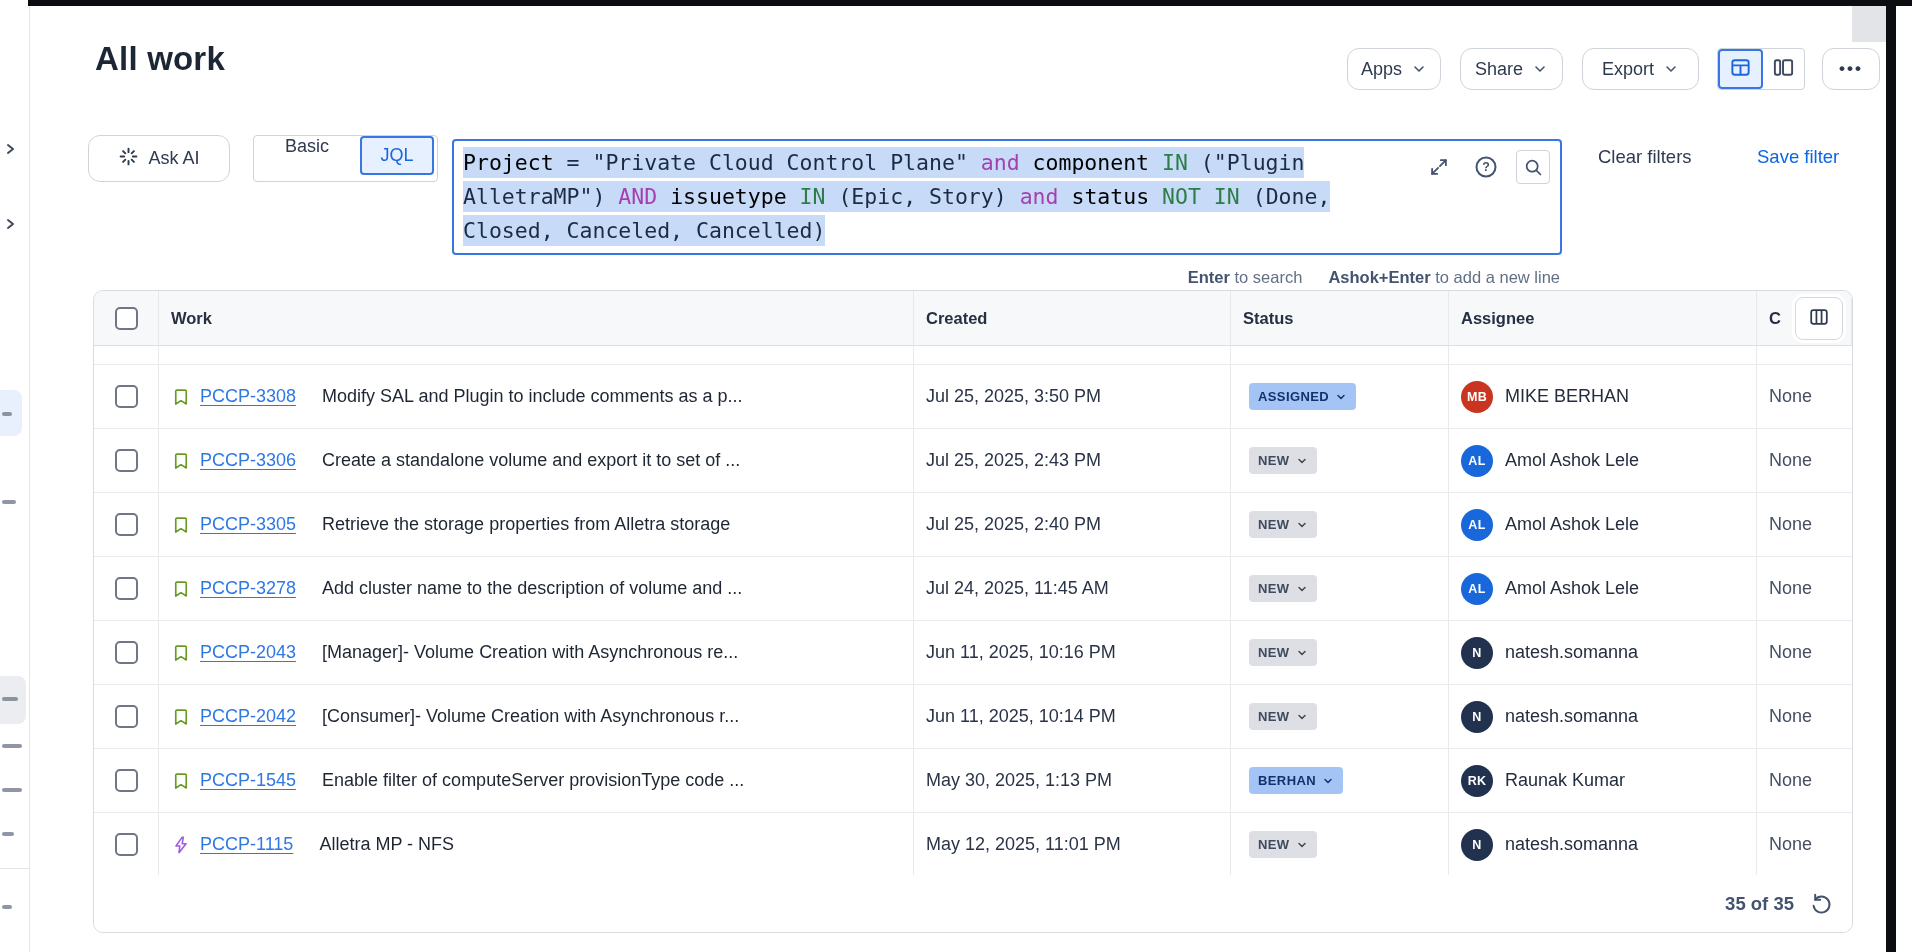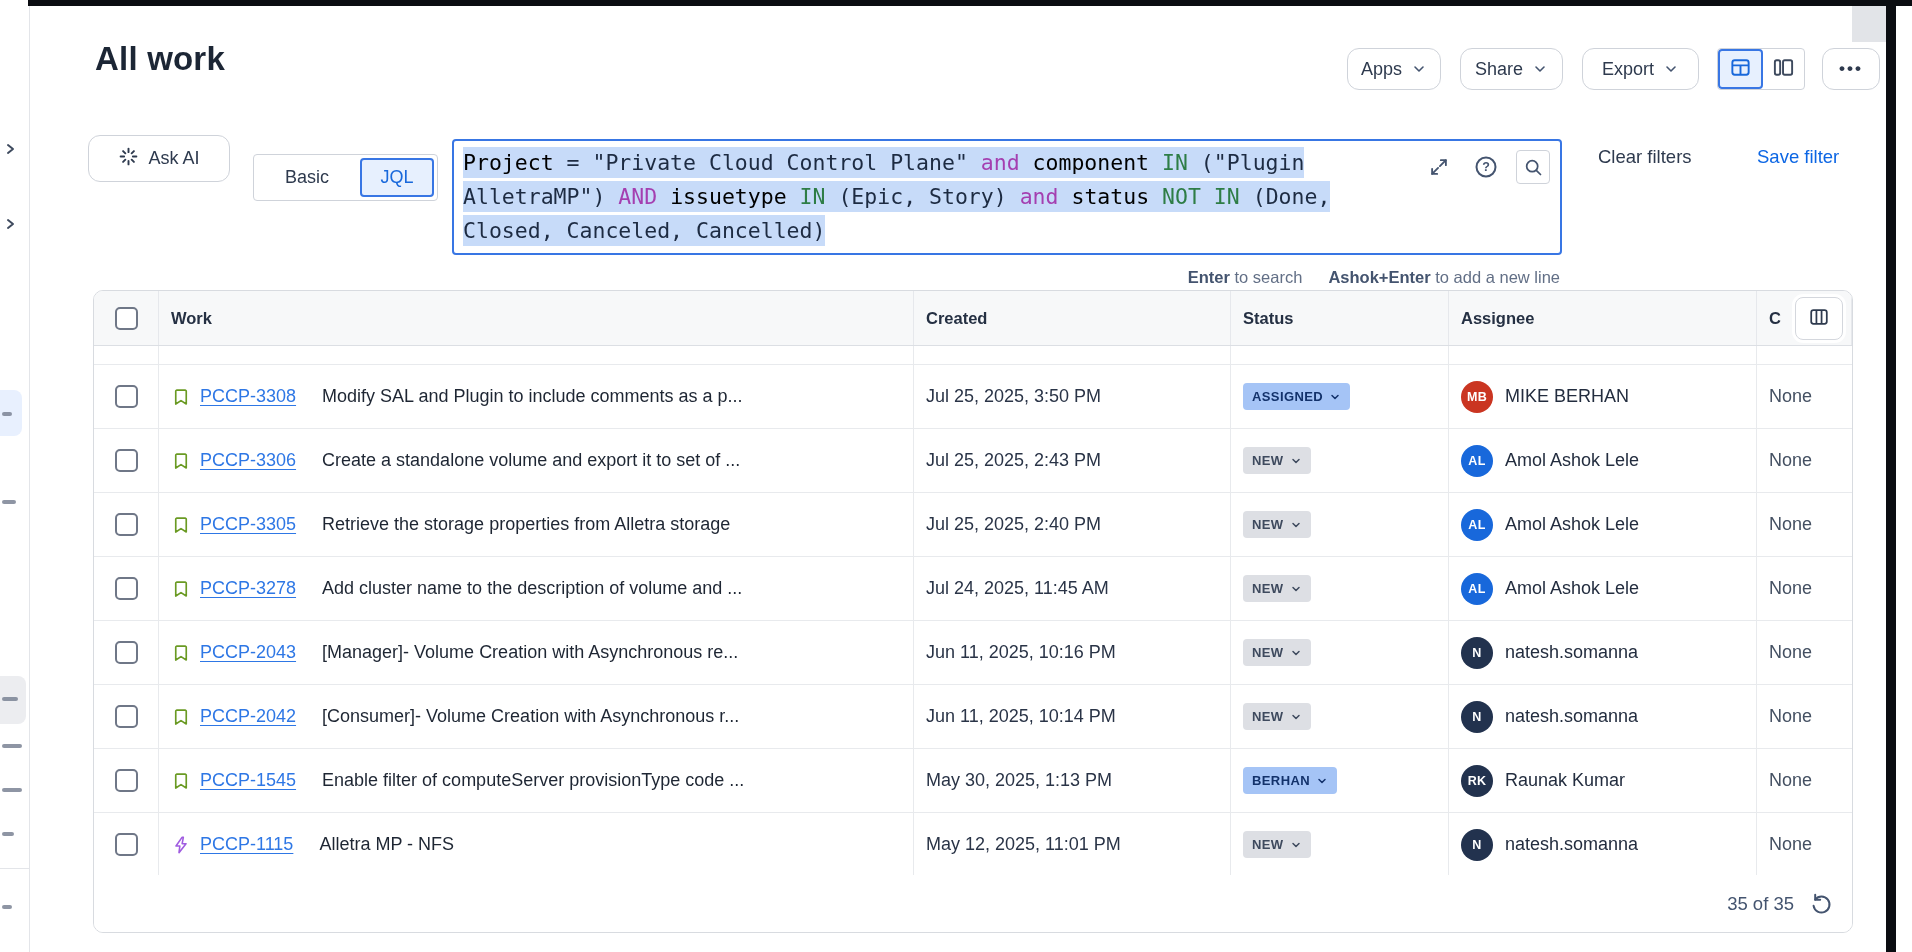--- a/index.html
+++ b/index.html
@@ -34,21 +34,21 @@
   .btn-apps   { left:1347px; top:48px; width:94px; }
   .btn-share  { left:1460px; top:48px; width:103px; }
   .btn-export { left:1582px; top:48px; width:117px; }
   .view-group { position:absolute; left:1717px; top:48px; width:88px; height:42px; border:1px solid #CFD3DA; border-radius:4px; background:#fff; display:flex; overflow:hidden;}
   .view-cell  { flex:1; display:flex; align-items:center; justify-content:center; }
   .view-cell.active { background:#E7F0FE; border:2px solid #3876E4; border-radius:4px; }
   .btn-more   { left:1822px; top:48px; width:58px; }
 
   
   .btn-askai { left:88px; top:135px; width:142px; height:47px; font-size:18px;}
-  .mode-group { position:absolute; left:253px; top:135px; width:185px; height:47px; border:1px solid #CFD3DA; border-radius:4px; background:#fff; display:flex; align-items:center;margin-top:19px;}
+  .mode-group { position:absolute; left:253px; top:135px; width:185px; height:47px; border:1px solid #CFD3DA; border-radius:4px; background:#fff; display:flex; align-items:flex-start;}
   .mode-basic { flex:1; text-align:center; font-size:18px; color:#2E3A4E; }
   .mode-jql   { width:74px; height:39px; margin-right:3px; border:2px solid #3876E4; background:#E7F0FE; border-radius:4px;
                 color:#1868DB; font-size:18px; font-weight:500; display:flex; align-items:center; justify-content:center;}
 
   .jql-box { position:absolute; left:452px; top:139px; width:1110px; height:116px; border:2.5px solid #3876E4; border-radius:4px; background:#fff;}
   .jql-content { position:absolute; left:9px; top:5px; right:120px; font-family:"DejaVu Sans Mono", monospace; font-size:21.5px; line-height:34px; white-space:pre;}
   .jql-line { display:block; }
   .tok { background:#C7DBF9; padding:3px 0; }
   .tok-field { color:#000000; }
   .tok-kw    { color:#A43FB0; }
@@ -79,27 +79,27 @@
   .rrow .cell { display:flex; align-items:center; padding-left:12px; border-right:1px solid #E8EAED; overflow:hidden;}
   .rrow .cell:last-child { border-right:none; }
   .rrow .cell.cb { justify-content:center; padding-left:0;}
   .checkbox { width:23px; height:23px; border:2px solid #6F7787; border-radius:5px; background:#fff; cursor:pointer;}
   .work-cell { gap:9px; }
   .type-icon { flex:0 0 auto; display:flex; }
   .issue-key { font-size:18px; color:#2E77E5; text-decoration:underline; text-underline-offset:3px; cursor:pointer; white-space:nowrap;}
   .issue-title { font-size:18px; color:#1E2633; margin-left:17px; white-space:nowrap;}
   .created-cell, .cat-cell { font-size:18px; color:#2A3447; }
   .cat-cell { color:#445062; }
-  .badge { display:inline-flex; align-items:center; gap:6px; height:27px; padding:0 9px; border-radius:4px; font-size:13px; font-weight:700; letter-spacing:.4px; cursor:pointer; white-space:nowrap;}
+  .badge { display:inline-flex; align-items:center; gap:6px; height:27px; padding:0 9px; border-radius:4px; font-size:13px; font-weight:700; letter-spacing:.4px; cursor:pointer; white-space:nowrap;margin-left:6px;}
   .badge.blue { background:#A5C4F6; color:#13326B; }
   .badge.gray { background:#DDDFE4; color:#3E4A5E; }
   .avatar { width:32px; height:32px; border-radius:50%; color:#fff; font-size:12.5px; font-weight:700; display:flex; align-items:center; justify-content:center; flex:0 0 auto; letter-spacing:.3px;}
   .assignee-name { font-size:18px; color:#232D3F; margin-left:12px; white-space:nowrap;}
   .tfoot { position:absolute; left:0; right:0; bottom:0; height:57px; display:flex; align-items:center; justify-content:flex-end; padding-right:18px; gap:14px; background:#fff;}
-  .result-count { font-size:18.5px; color:#44546F; }
+  .result-count { font-size:18.5px; color:#44546F;font-weight:bold; }
 </style>
 </head>
 <body>
 
 <div class="top-edge"></div>
 <div class="scroll-hint"></div>
 <div class="right-edge"></div>
 <div class="right-gutter"></div>
 
 <div class="sidebar">

